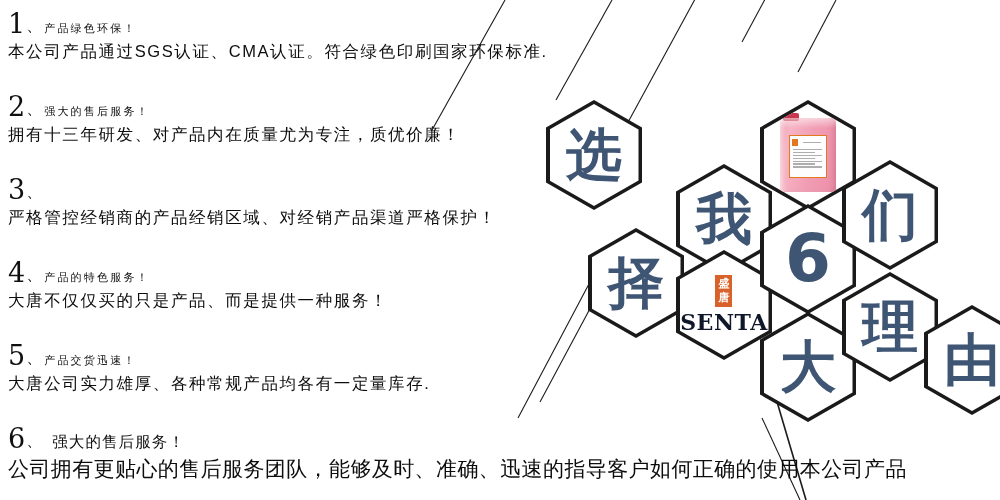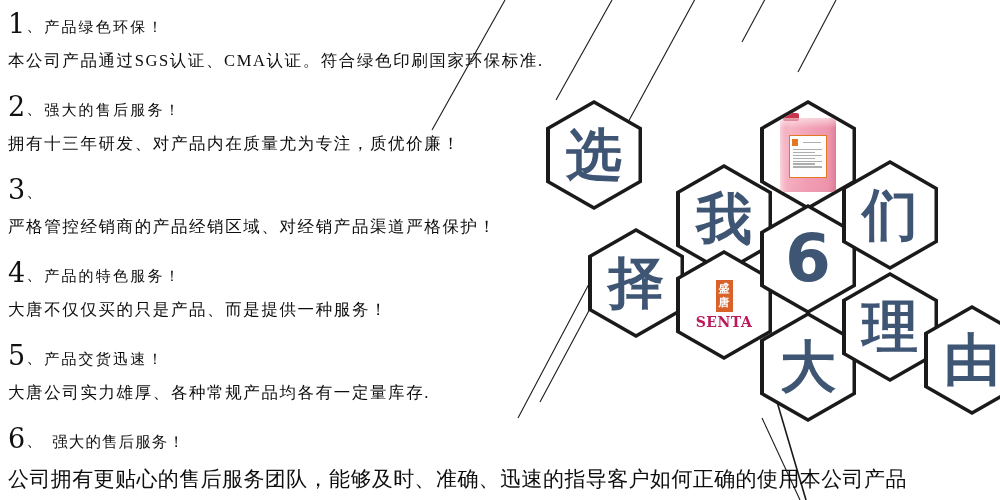--- a/index.html
+++ b/index.html
@@ -24,27 +24,27 @@
     font-family:"DejaVu Serif","Liberation Serif",serif;
     font-size:27px; font-weight:400; color:#101010;
     letter-spacing:0px;
   }
   .r-dun{
     font-size:16px; color:#101010; margin-left:1px; margin-right:2px;
     position:relative; top:-2px;
   }
   .r-title{
     font-family:"DejaVu Sans","Liberation Sans",sans-serif;
-    font-size:15px; font-weight:400; color:#0d0d0d;
+    font-size:11px; font-weight:400; color:#0d0d0d;
     letter-spacing:2.2px; position:relative; top:-1px;
   }
   .r-body{
-    font-family:Liberation Serif, serif;
+    font-family:Liberation Sans, sans-serif;
     font-size:16.5px; color:#0d0d0d; letter-spacing:1.6px;
-    white-space:nowrap; margin-top:15px; line-height:1.15;
+    white-space:nowrap; margin-top:5px; line-height:1.15;
   }
   .reason.compact .r-title{ letter-spacing:1.1px; font-size:15.5px;margin-left:8px; }
   .reason.compact .r-body{ letter-spacing:0.4px; font-size:21px; }
 
   
   #hexwrap{
     position:absolute; left:0; top:0; width:1000px; height:500px; z-index:2;
   }
   .hex{
     position:absolute;
@@ -76,22 +76,22 @@
     width:17px; height:32px; background:#d9622a;
     display:flex; flex-direction:column; align-items:center; justify-content:center;
     border:1.5px solid #d9622a;
   }
   .logo-mark span{
     color:#ffffff; font-size:11px; line-height:14px;
     font-family:"DejaVu Sans","Liberation Sans",sans-serif; font-weight:bold;
   }
   .logo-word{
     font-family:"DejaVu Serif","Liberation Serif",serif;
-    font-size:14px; font-weight:bold; letter-spacing:0.5px;
-    color:#be185d; margin-top:2px;
+    font-size:22px; font-weight:bold; letter-spacing:0.5px;
+    color:#0f172a; margin-top:2px;
   }
 
   
   .prod{
     position:relative; width:56px; height:74px;
     background:linear-gradient(100deg,#f0a6bb 0%,#f6b4c3 18%,#f19db3 55%,#ec8fa9 100%);
     border-radius:5px 5px 4px 4px;
     box-shadow:inset -5px 0 7px -4px rgba(170,70,100,.45),
                inset 5px 0 6px -4px rgba(255,255,255,.75);
   }

